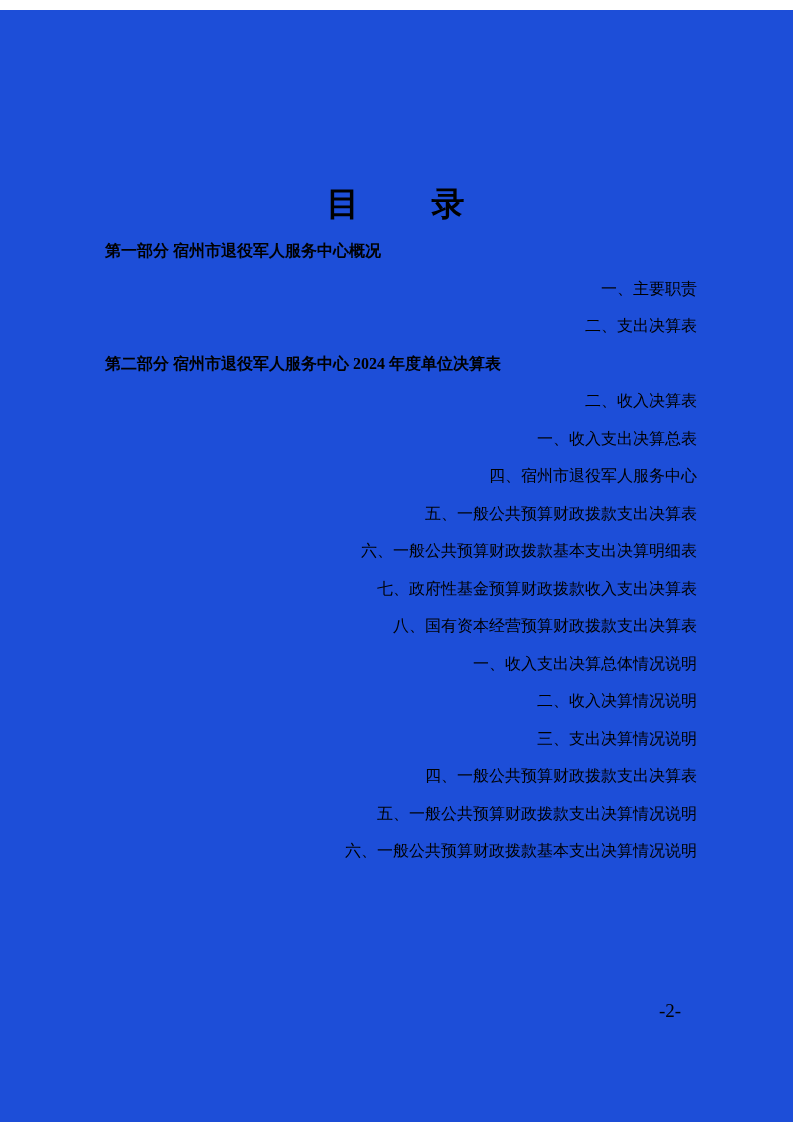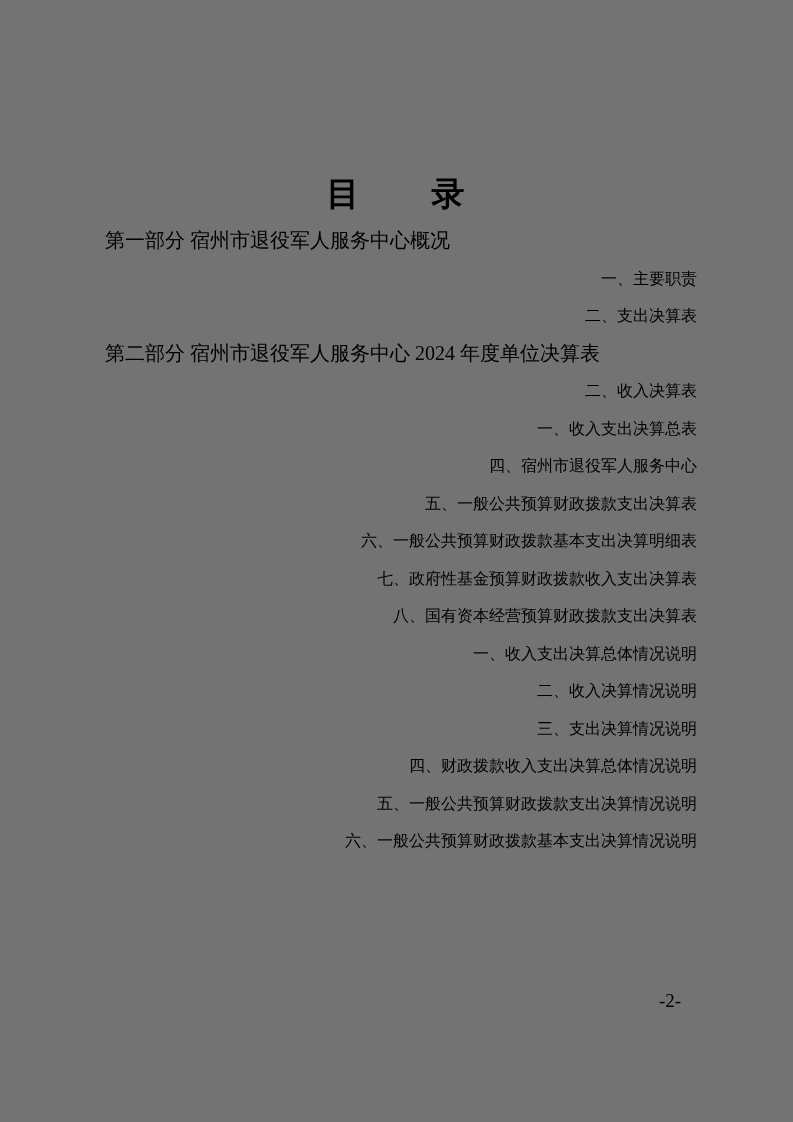--- a/index.html
+++ b/index.html
@@ -8,42 +8,43 @@
     width: 793px;
     height: 1122px;
     position: relative;
     font-family: "Liberation Serif", "DejaVu Serif", serif;
     color: #000000;
     overflow: hidden;
   }
   .page {
     position: absolute;
     inset: 0;
-    background: #737373;
+    background: #1d4ed8;
+    margin-top: 10px;
   }
   .doc-title {
     position: absolute;
     top: 174px;
     left: 0;
     width: 793px;
     text-align: center;
     font-size: 33px;
     font-weight: bold;
     line-height: 40px;
     letter-spacing: 2px;
   }
   .content {
     position: absolute;
     top: 222px;
     left: 105px;
     width: 592px;
   }
   .toc-heading {
-    font-size: 20px;
-    font-weight: normal;
+    font-size: 16px;
+    font-weight: bold;
     line-height: 37.5px;
     text-align: justify;
   }
   .toc-item {
     font-size: 16px;
     font-weight: normal;
     line-height: 37.5px;
     text-align: right;
   }
   .page-number {
@@ -74,21 +75,21 @@
     <div class="toc-item">一、收入支出决算总表</div>
     <div class="toc-item">四、宿州市退役军人服务中心</div>
     <div class="toc-item">五、一般公共预算财政拨款支出决算表</div>
     <div class="toc-item">六、一般公共预算财政拨款基本支出决算明细表</div>
     <div class="toc-item">七、政府性基金预算财政拨款收入支出决算表</div>
     <div class="toc-item">八、国有资本经营预算财政拨款支出决算表</div>
 
     <div class="toc-item">一、收入支出决算总体情况说明</div>
     <div class="toc-item">二、收入决算情况说明</div>
     <div class="toc-item">三、支出决算情况说明</div>
-    <div class="toc-item">四、财政拨款收入支出决算总体情况说明</div>
+    <div class="toc-item">四、一般公共预算财政拨款支出决算表</div>
     <div class="toc-item">五、一般公共预算财政拨款支出决算情况说明</div>
     <div class="toc-item">六、一般公共预算财政拨款基本支出决算情况说明</div>
 
   </div>
 
   <div class="page-number">-2-</div>
 
 </div>
 
 </body></html>

